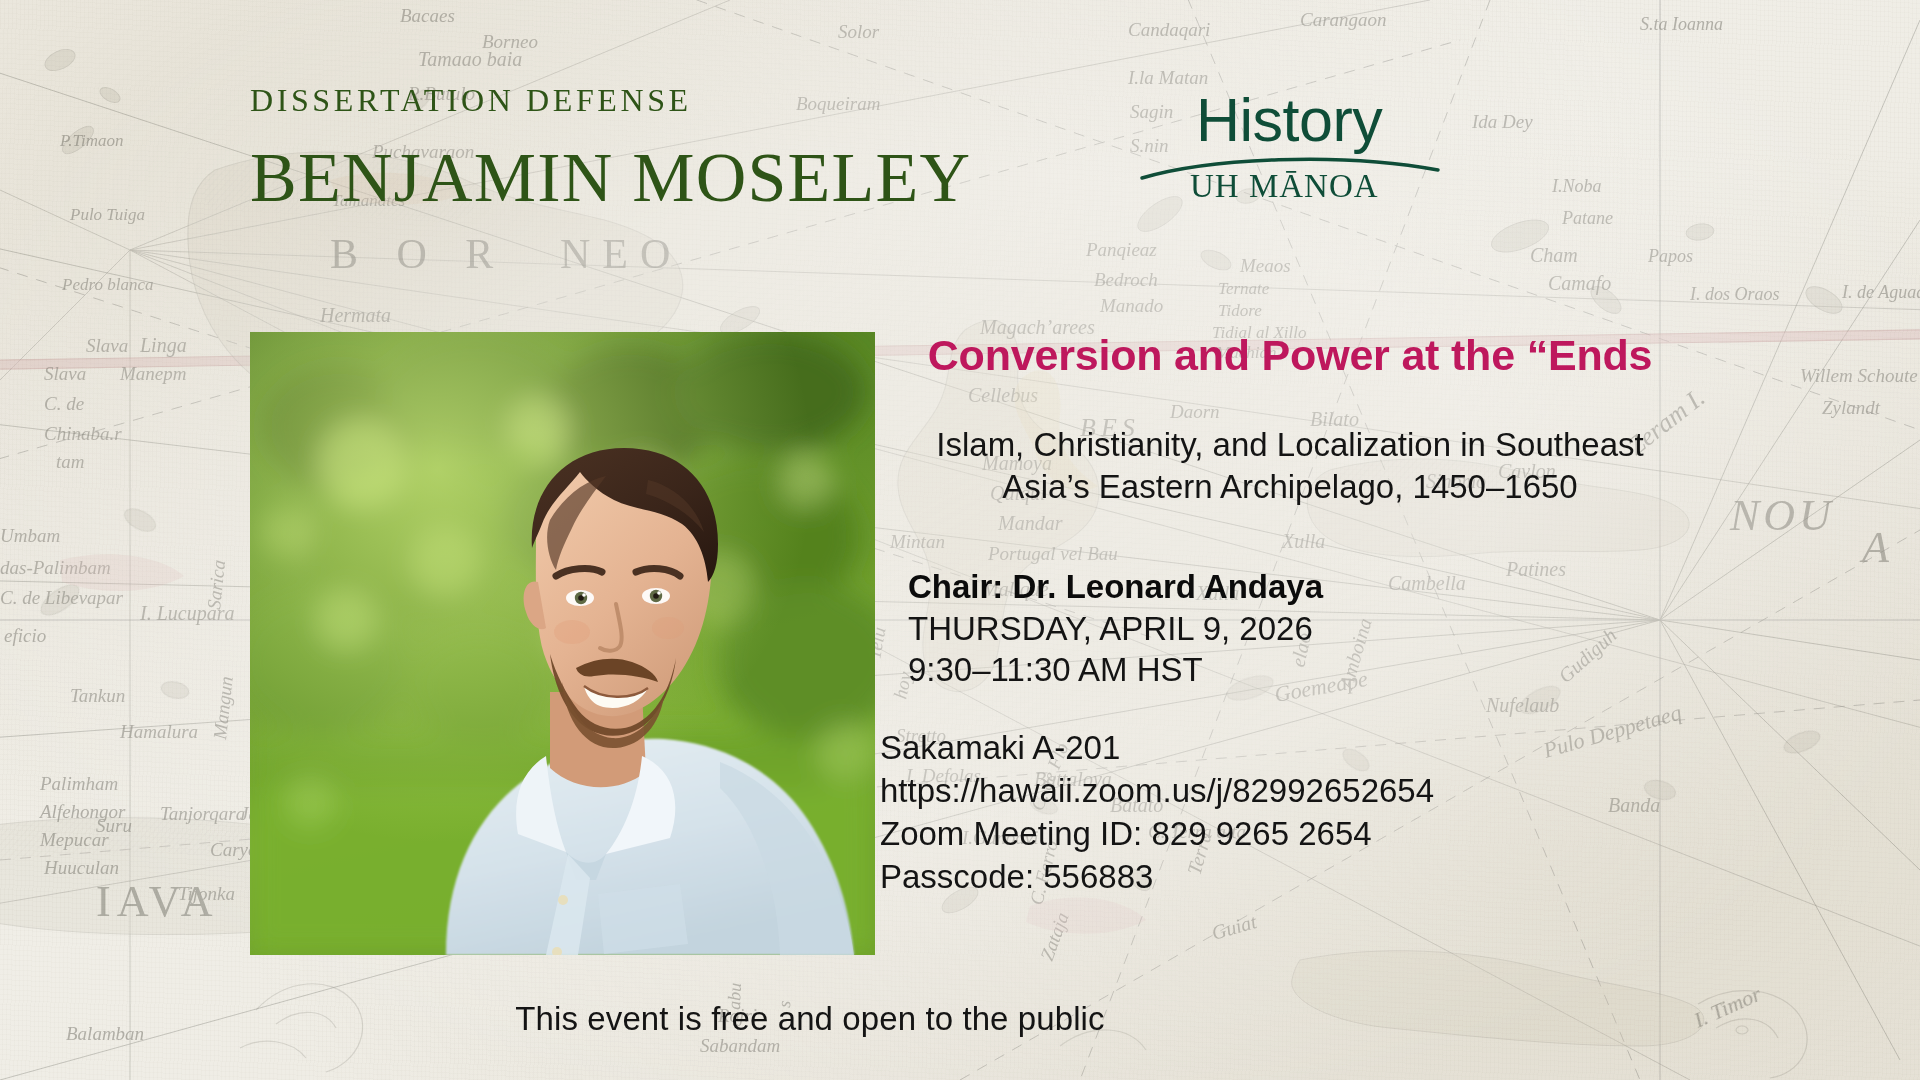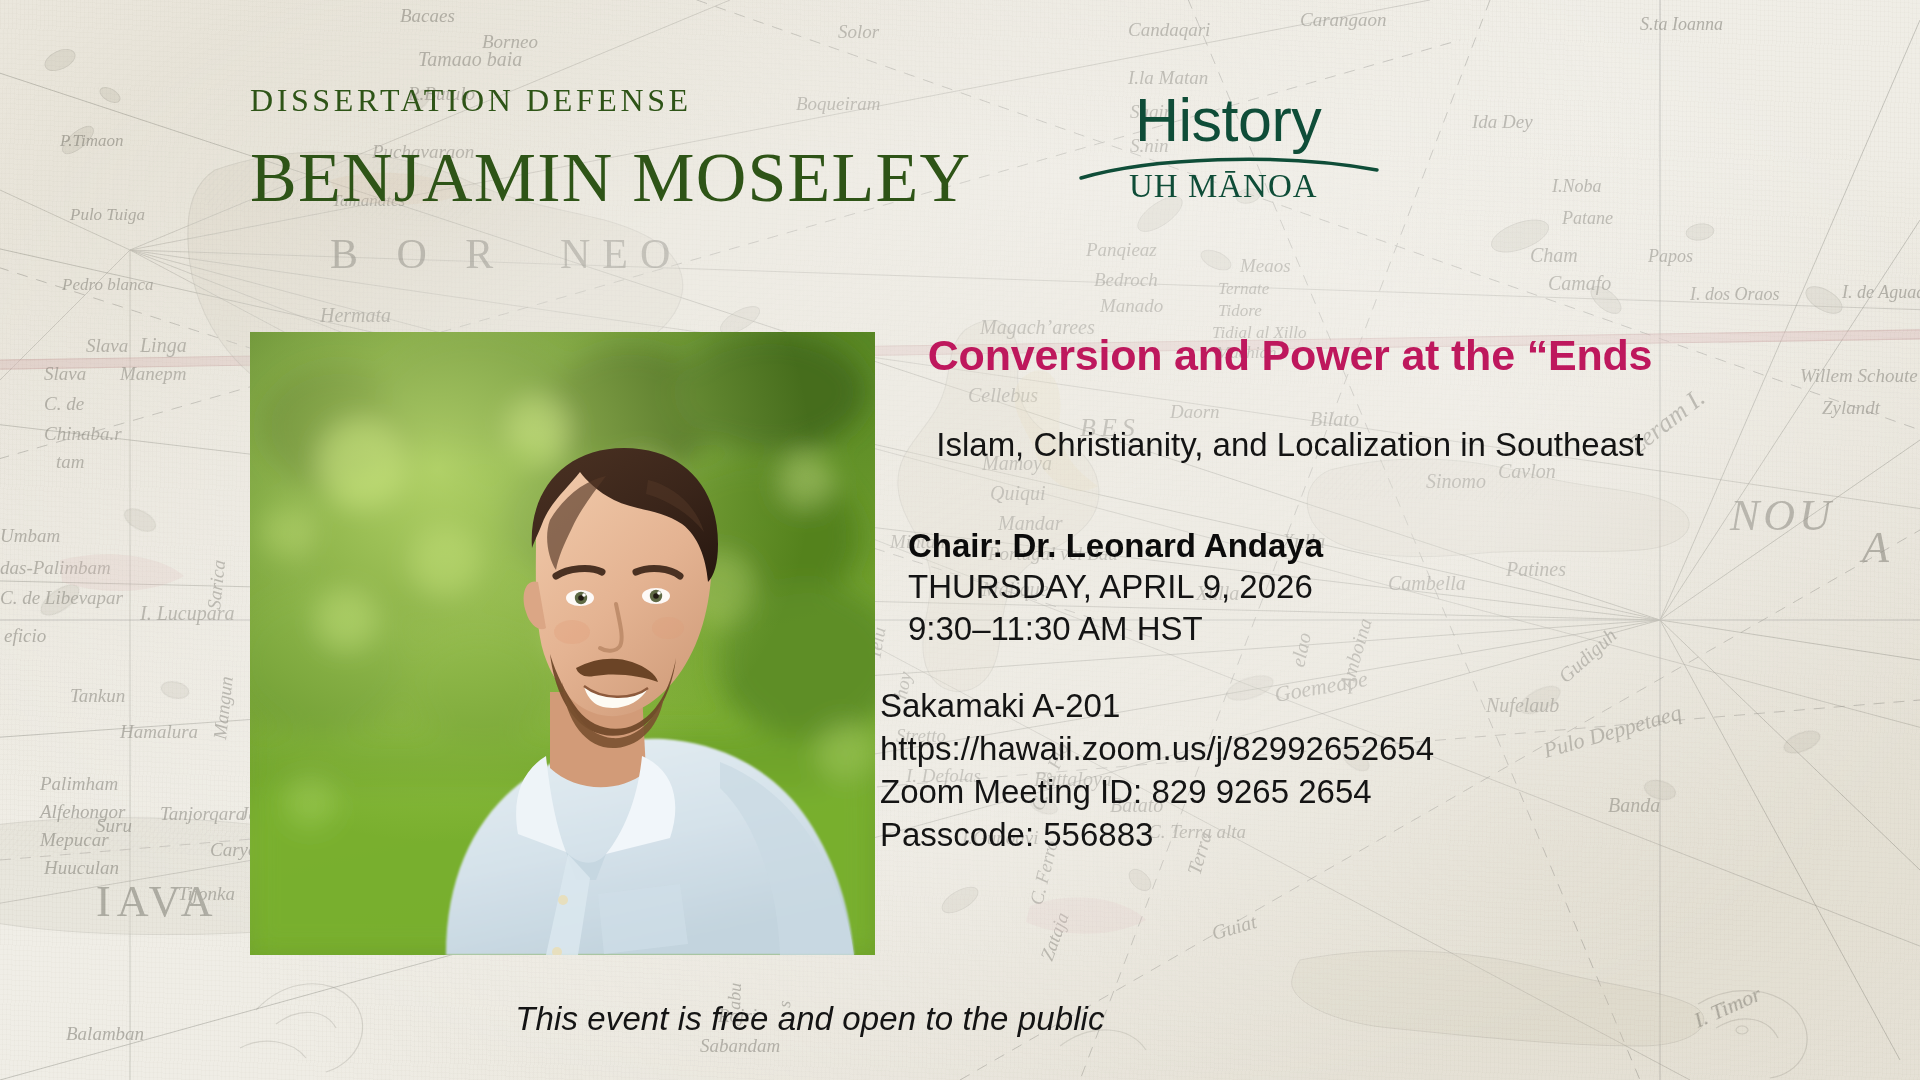--- a/index.html
+++ b/index.html
@@ -42,21 +42,21 @@
     white-space:nowrap;
   }
   .hdr-name {
     font-family:"Liberation Serif", serif;
     font-size:70px; letter-spacing:1.2px;
     color:#2e5417; line-height:1.08;
     margin-top:24px; white-space:nowrap;
   }
 
   
-  #logo { position:absolute; left:1079px; top:92px; width:300px; height:112px; }
+  #logo { position:absolute; left:1140px; top:92px; width:300px; height:112px; }
   .logo-word {
     position:absolute; left:56px; top:-2px;
     font-family:"Liberation Sans", sans-serif;
     font-size:61px; font-weight:400; letter-spacing:-.5px;
     color:#0f4d38; line-height:1;
   }
   .logo-sub {
     position:absolute; left:50px; top:78px;
     font-family:"Liberation Serif", serif;
     font-size:33px; letter-spacing:1px;
@@ -91,21 +91,20 @@
   .time-line   { font-size:33px; font-weight:400; color:#141414; line-height:1.26; }
   .venue-block { margin-top:36px; }
   .venue-line  { font-size:33px; font-weight:400; color:#141414; line-height:1.30; }
 
   
   .footer-note {
     position:absolute; left:0; top:1000px; width:1920px;
     text-align:center;
     font-size:33px; color:#141414;
     letter-spacing:.1px;
-    font-style:italic;
   }
   .footer-note span { margin-left:-300px; }
 </style>
 </head>
 <body>
 
 <div id="poster">
 
   <svg id="map-bg" viewBox="0 0 1920 1080" preserveAspectRatio="none">
     <defs>
@@ -525,20 +524,21 @@
     </svg>
   </div>
 
   <div id="right-col">
     <div class="talk-title">
       <div>Conversion and Power at the “Ends</div>
     </div>
 
     <div class="talk-sub">
       <div>Islam, Christianity, and Localization in Southeast</div>
+      <div>Asia’s Eastern Archipelago, 1450–1650</div>
     </div>
 
     <div class="detail-block">
       <div class="chair-line">Chair: Dr. Leonard Andaya</div>
       <div class="date-line">THURSDAY, APRIL 9, 2026</div>
       <div class="time-line">9:30–11:30 AM HST</div>
     </div>
 
     <div class="venue-block">
       <div class="venue-line">Sakamaki A-201</div>

